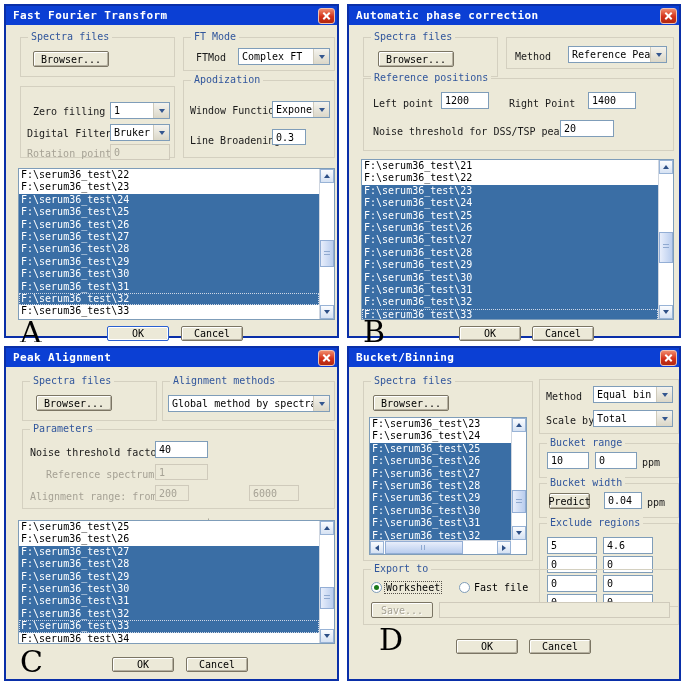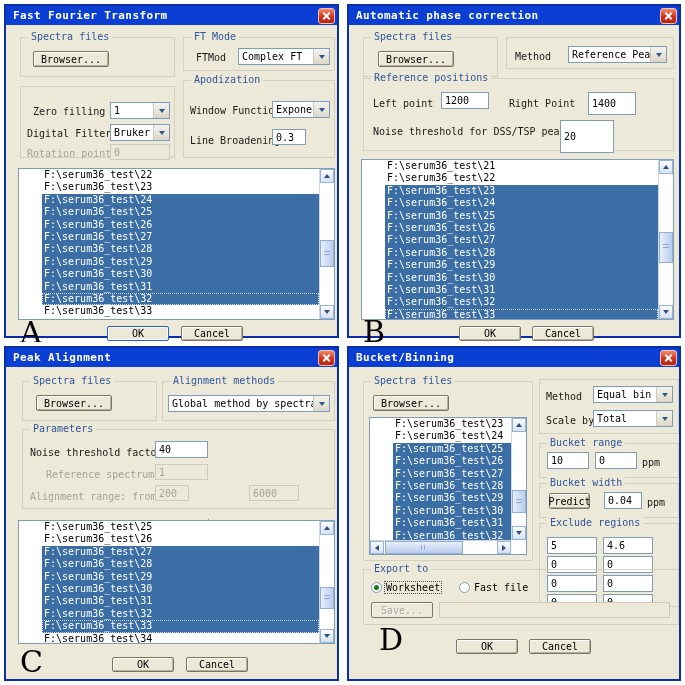--- a/index.html
+++ b/index.html
@@ -39,21 +39,21 @@
 
   .cb{position:absolute;background:#ffffff;border:1px solid #7f9db9;box-sizing:border-box;font-size:10px;
       display:flex;align-items:center;color:#000;cursor:pointer;overflow:hidden;}
   .cb .cbv{flex:1;padding-left:3px;white-space:nowrap;overflow:hidden;}
   .cb .arw{width:15px;align-self:stretch;background:linear-gradient(#f4f3ee,#dbd7c8);border-left:1px solid #cfcabb;
            display:flex;align-items:center;justify-content:center;}
   .cb .arw i{display:block;width:0;height:0;border-left:3px solid transparent;border-right:3px solid transparent;border-top:4px solid #33568f;}
 
   
   .lb{position:absolute;background:#fff;border:1px solid #7f9db9;box-sizing:border-box;overflow:hidden;}
-  .lb .rows{position:absolute;left:0;top:0;right:15px;bottom:0;overflow:hidden;padding-left:23px;}
+  .lb .rows{position:absolute;left:0;top:0;right:15px;bottom:0;overflow:hidden;}
   .lb.hscroll .rows{bottom:14px;}
   .row{height:12.4px;line-height:12.4px;font-size:10px;padding-left:2px;white-space:nowrap;color:#000;}
   .row.sel{background:#3a6ea5;color:#fff;}
   .row.sel.cur{outline:1px dotted #cfd8e6;outline-offset:-1px;}
 
   .vsb{position:absolute;right:0;top:0;width:15px;bottom:0;background:#fff;border-left:1px solid #cfd6e0;box-sizing:border-box;}
   .lb.hscroll .vsb{bottom:14px;}
   .sbbtn{height:14px;background:linear-gradient(#fbfcfe,#d6e2f3);border:1px solid #98b3d6;box-sizing:border-box;display:flex;align-items:center;justify-content:center;cursor:pointer;}
   .sbbtn i{width:0;height:0;border-left:3px solid transparent;border-right:3px solid transparent;}
   .sbbtn.up i{border-bottom:4px solid #2d4f86;}
@@ -202,23 +202,23 @@
               <i></i>
             </span>
         </div>
 
         <div class="gb" style="left:14px;top:53px;width:311px;height:73px;">
           <span class="gbt">Reference positions</span>
         </div>
         <span class="lbl" style="left:24px;top:73px;">Left point</span>
         <div class="tf" style="left:92px;top:67px;width:48px;height:17px;">1200</div>
         <span class="lbl" style="left:160px;top:73px;">Right Point</span>
-        <div class="tf" style="left:239px;top:67px;width:48px;height:23px;">1400</div>
+        <div class="tf" style="left:239px;top:67px;width:48px;height:17px;">1400</div>
         <span class="lbl" style="left:24px;top:101px;">Noise threshold for DSS/TSP peak</span>
-        <div class="tf" style="left:211px;top:95px;width:54px;height:33px;">20</div>
+        <div class="tf" style="left:211px;top:95px;width:54px;height:17px;">20</div>
 
         <div class="lb" id="lbB" style="left:12px;top:134px;width:313px;height:161px;">
           <div class="rows">
               <div class="row">F:\serum36_test\21</div>
               <div class="row">F:\serum36_test\22</div>
               <div class="row sel">F:\serum36_test\23</div>
               <div class="row sel">F:\serum36_test\24</div>
               <div class="row sel">F:\serum36_test\25</div>
               <div class="row sel">F:\serum36_test\26</div>
               <div class="row sel">F:\serum36_test\27</div>

